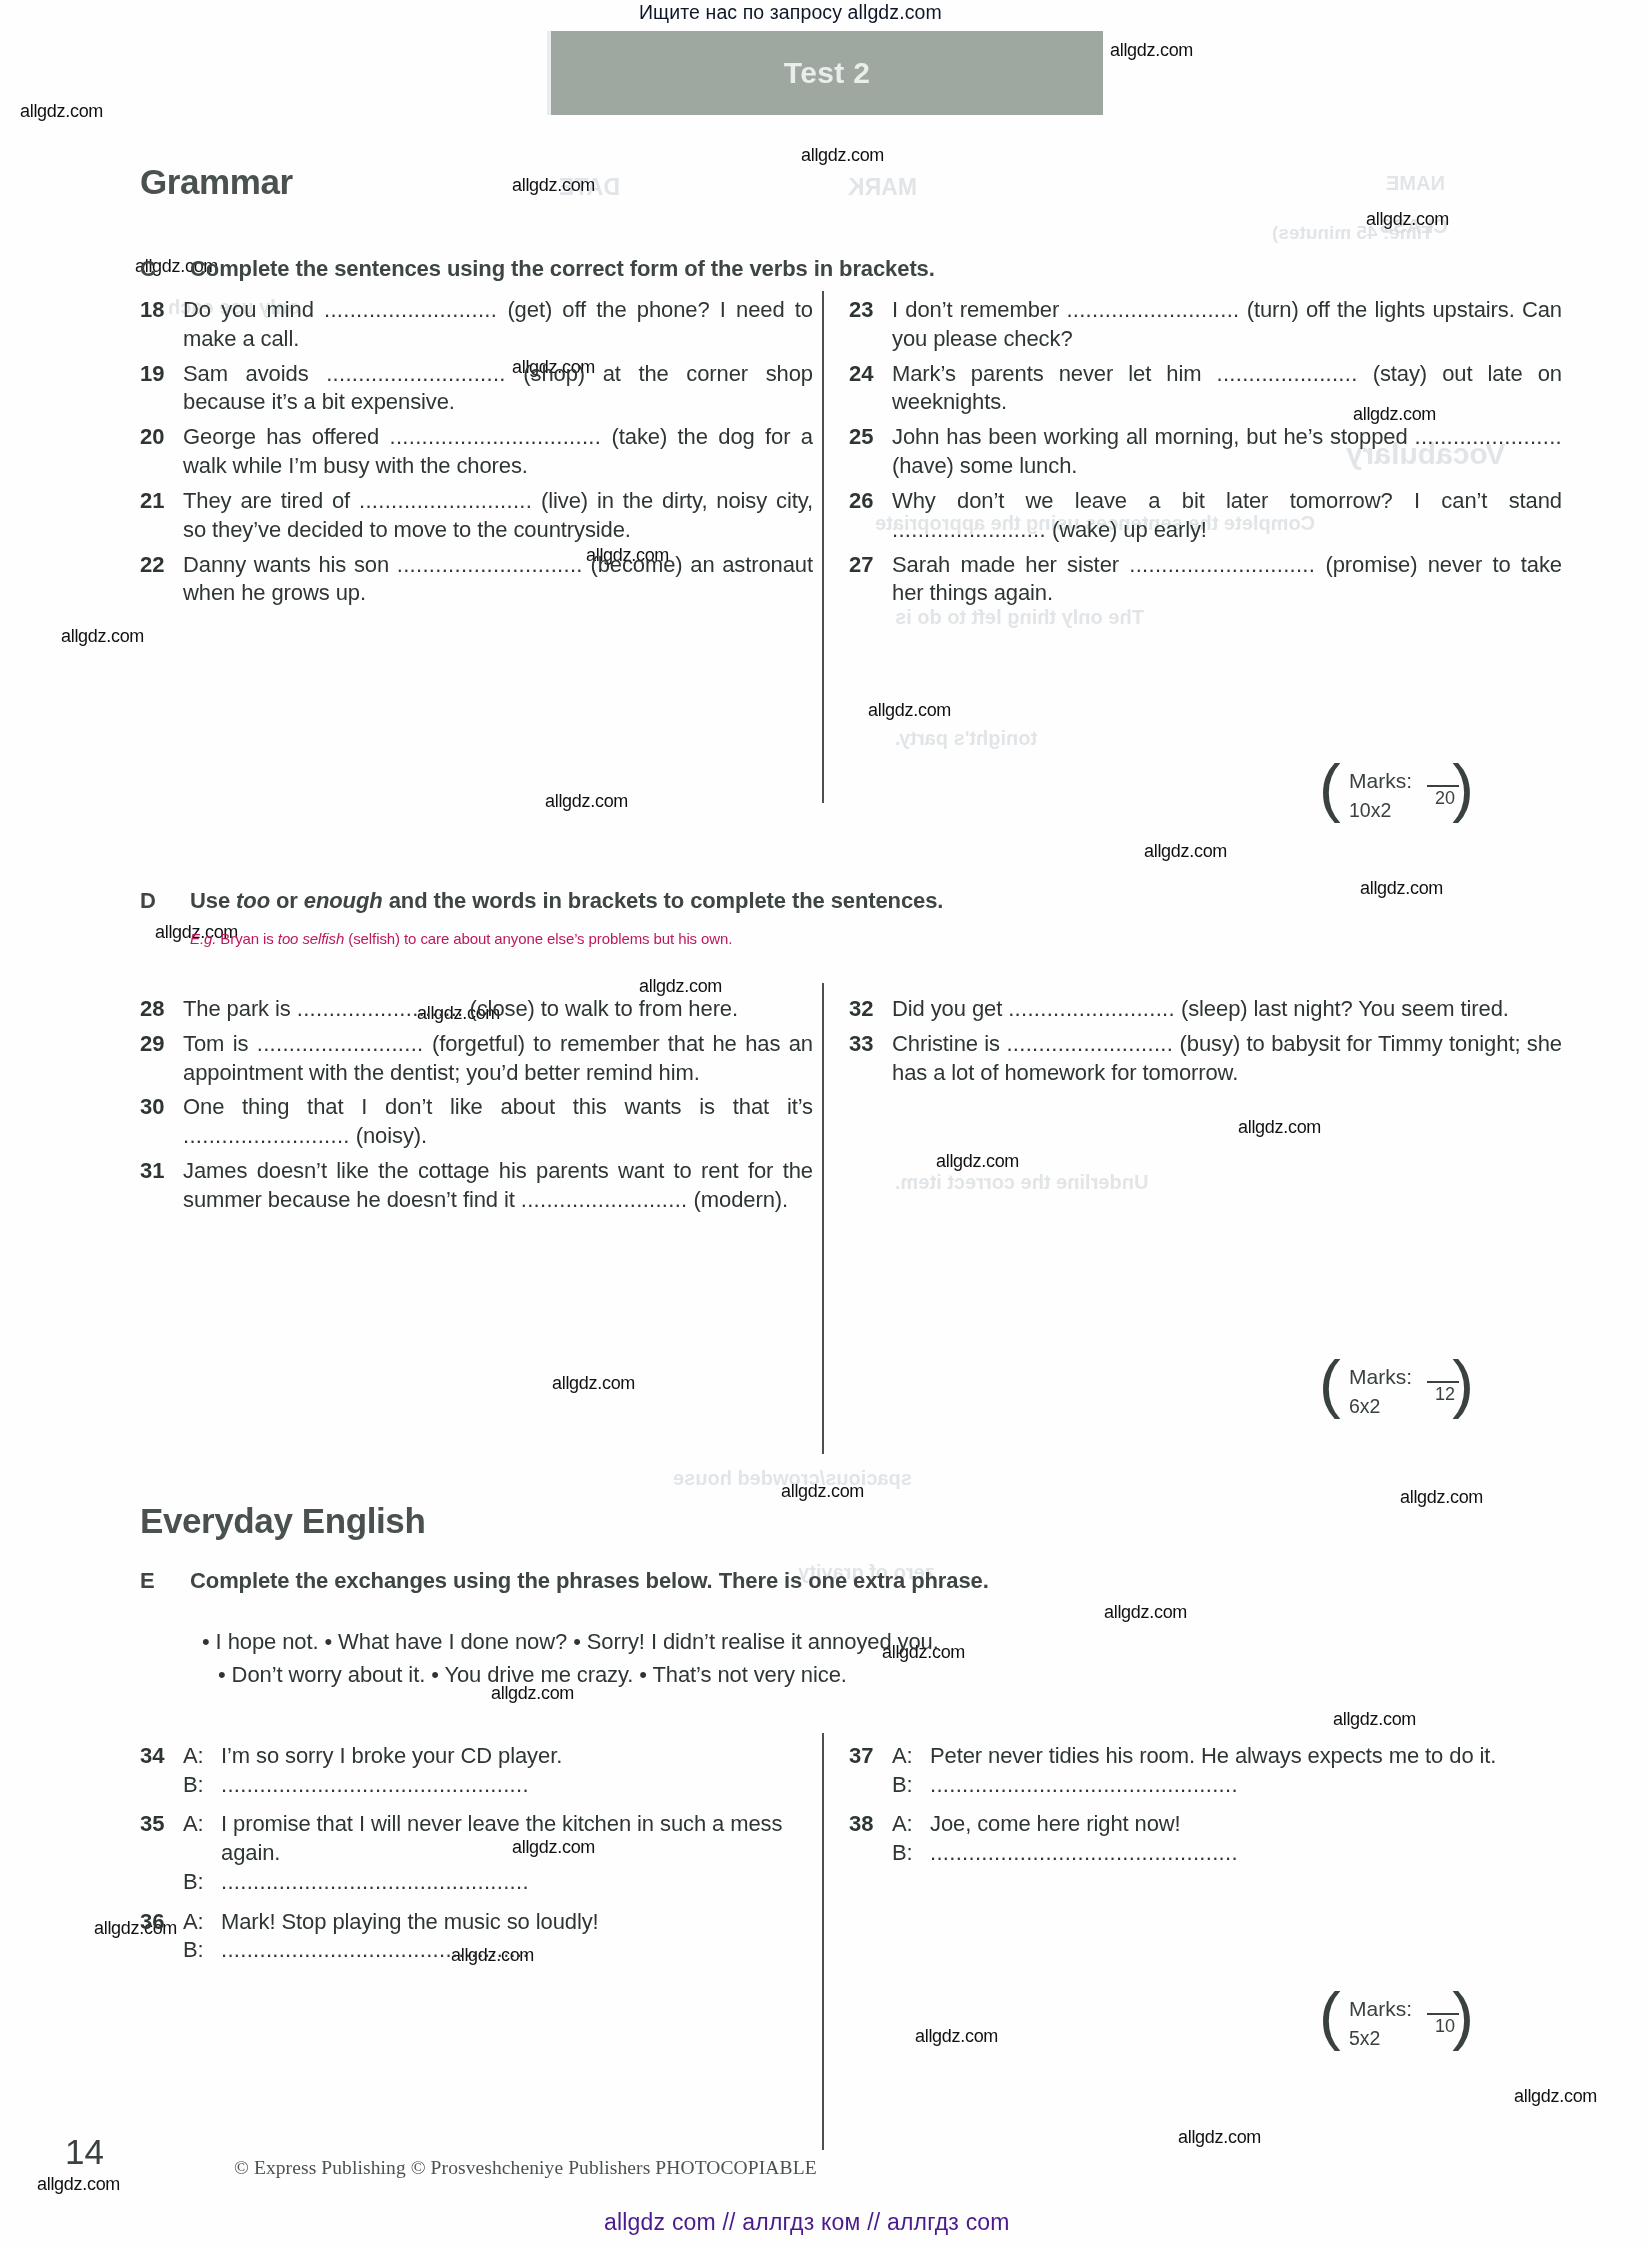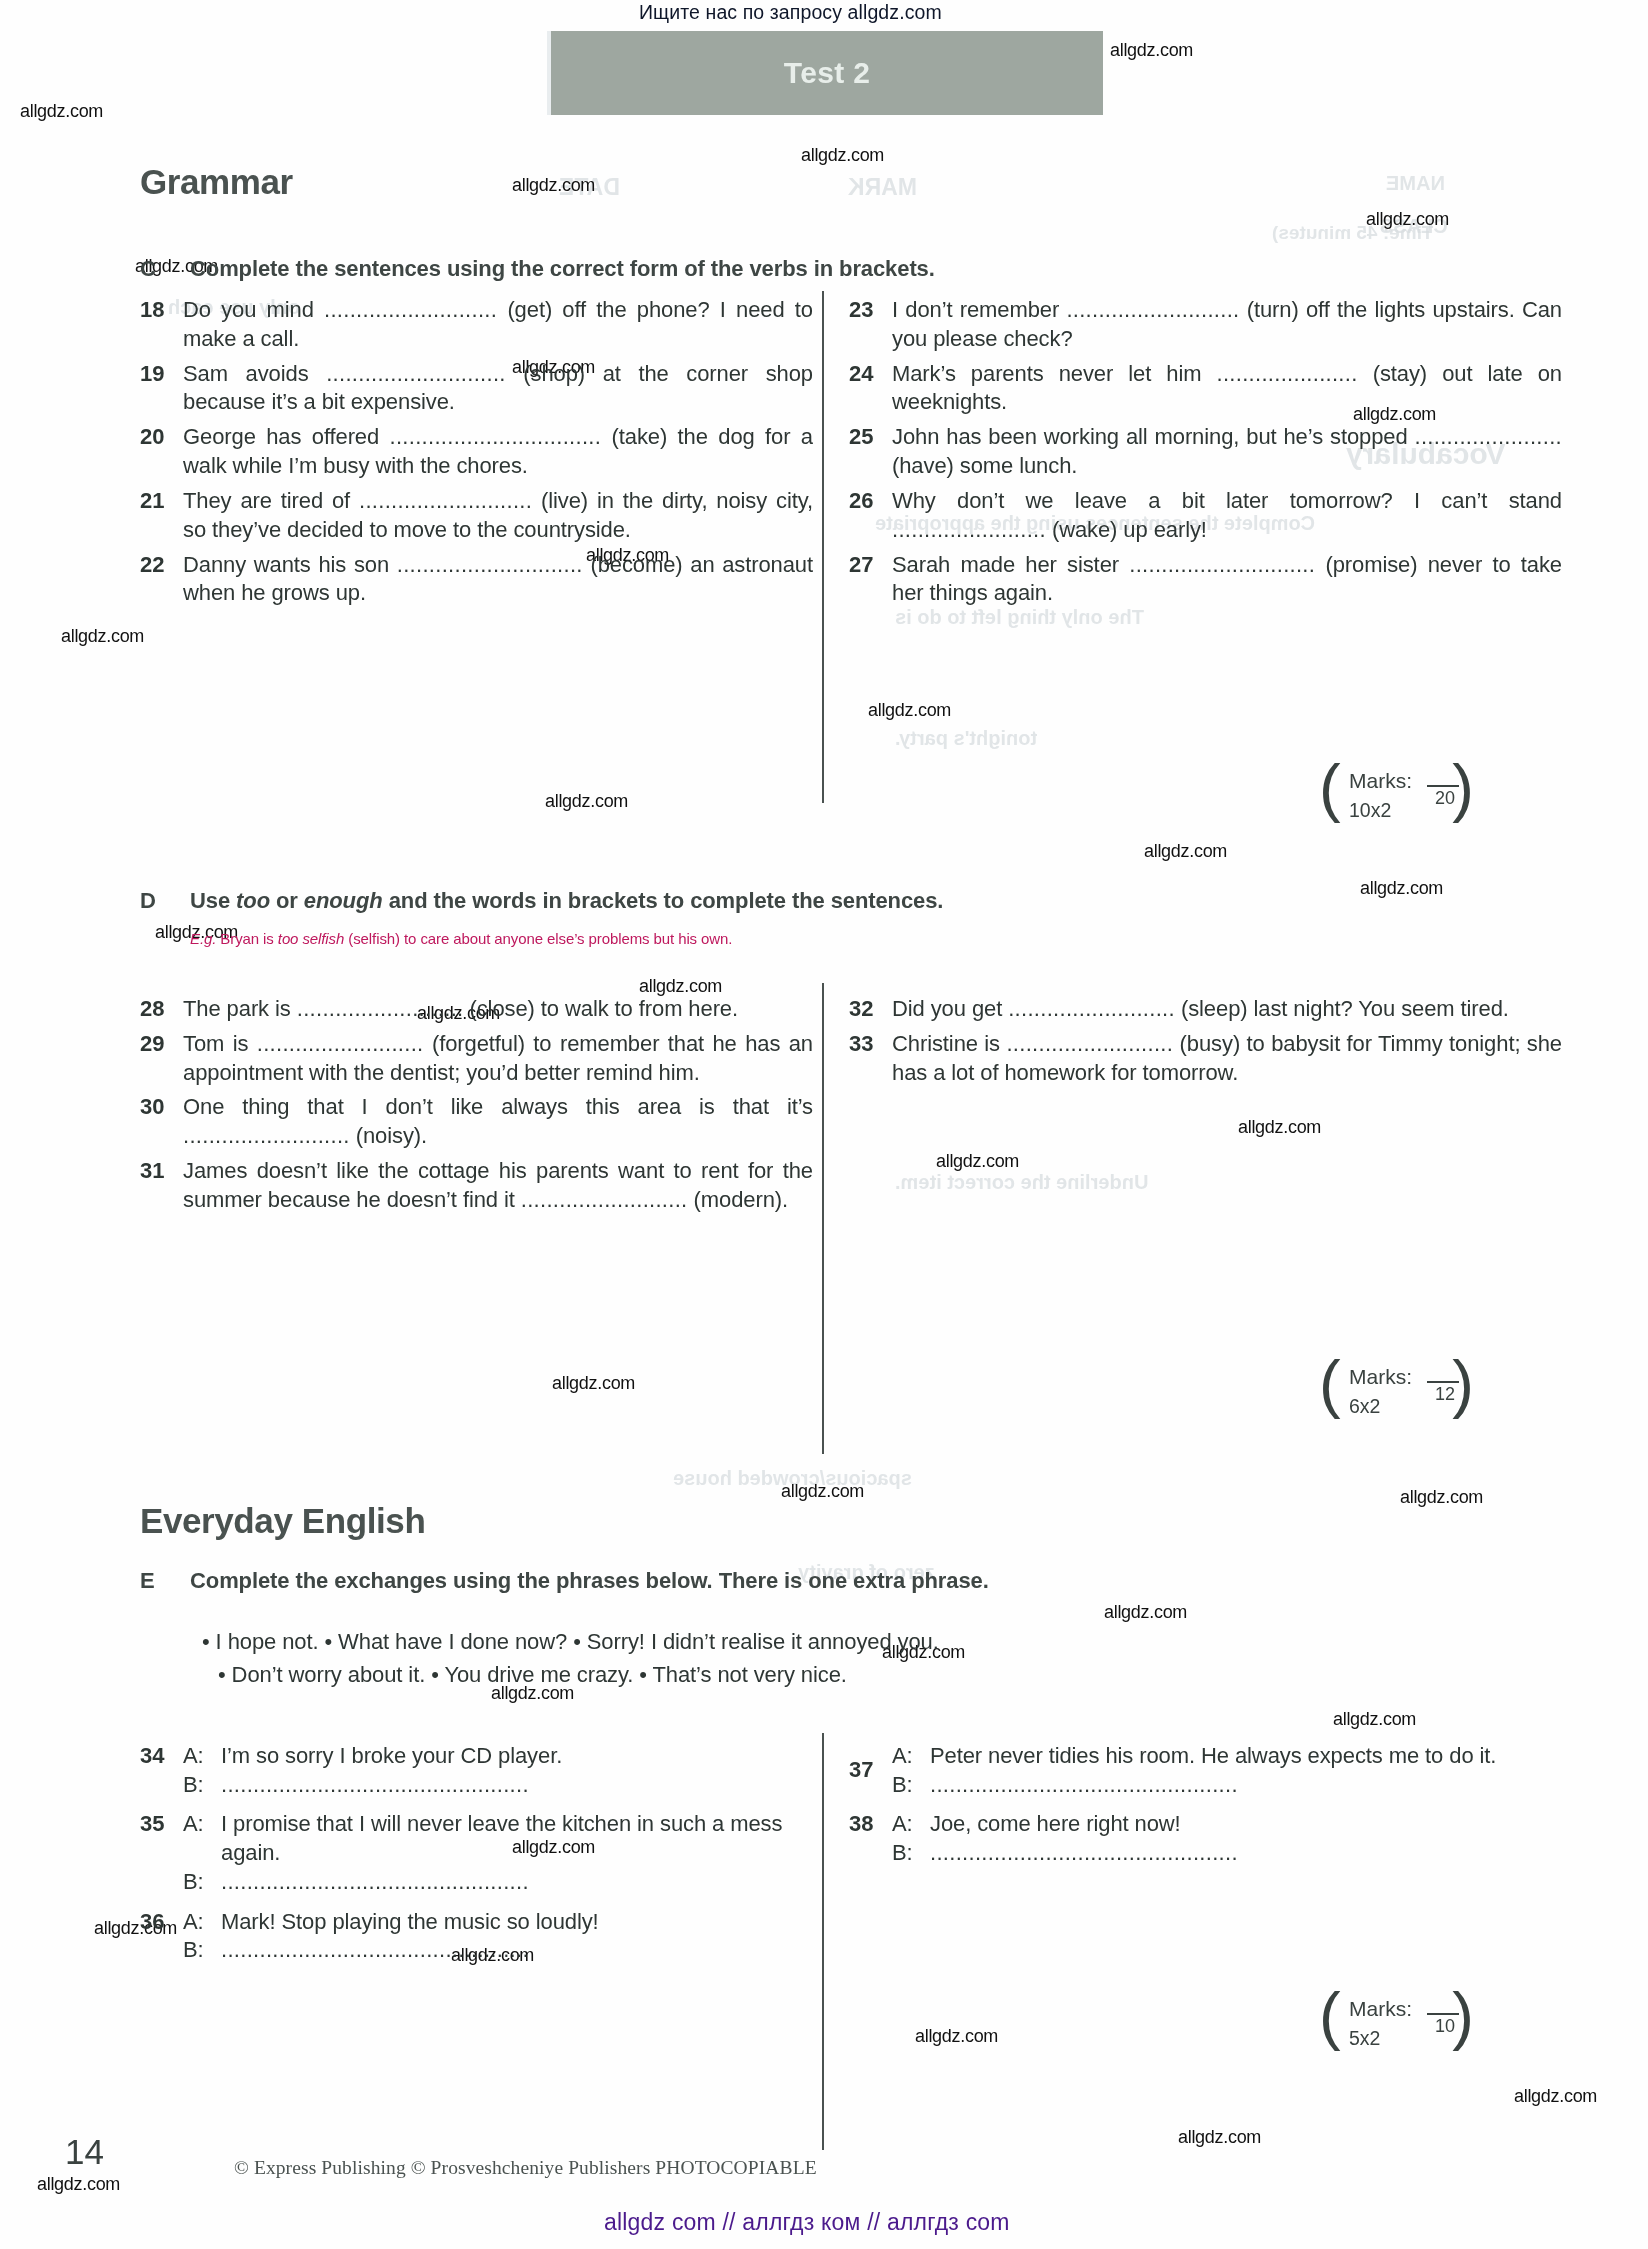--- a/index.html
+++ b/index.html
@@ -335,21 +335,21 @@
       <div class="item">
         <div class="num">28</div>
         <div class="body"><span>The park is </span><span class="dots">..........................</span><span class="bold"> (close)</span><span> to walk to from here.</span></div>
       </div>
       <div class="item">
         <div class="num">29</div>
         <div class="body"><span>Tom is </span><span class="dots">..........................</span><span class="bold"> (forgetful)</span><span> to remember that he has an appointment with the dentist; you’d better remind him.</span></div>
       </div>
       <div class="item">
         <div class="num">30</div>
-        <div class="body"><span>One thing that I don’t like always this area is that it’s </span><span class="dots">..........................</span><span class="bold"> (noisy)</span><span>.</span></div>
+        <div class="body"><span>One thing that I don’t like about this wants is that it’s </span><span class="dots">..........................</span><span class="bold"> (noisy)</span><span>.</span></div>
       </div>
       <div class="item">
         <div class="num">31</div>
         <div class="body"><span>James doesn’t like the cottage his parents want to rent for the summer because he doesn’t find it </span><span class="dots">..........................</span><span class="bold"> (modern)</span><span>.</span></div>
       </div>
     </div>
   <div class="col" id="d-right" style="left:849px; top:995px; width:713px;">
       <div class="item">
         <div class="num">32</div>
         <div class="body"><span>Did you get </span><span class="dots">..........................</span><span class="bold"> (sleep)</span><span> last night? You seem tired.</span></div>
@@ -417,21 +417,21 @@
             <span>Mark! Stop playing the music so loudly!</span>
           </div>
           <div style="display: flex;">
             <span style="flex: 0 0 38px;">B:</span>
             <span class="dots">................................................</span>
           </div>
         </div>
       </div>
     </div>
   <div class="col" id="e-right" style="left:849px; top:1742px; width:713px;">
-      <div class="item" style="margin-bottom: 10.8px; align-items: center;">
+      <div class="item" style="margin-bottom: 10.8px;">
         <div class="num">37</div>
         <div class="body nj">
           <div style="display: flex;">
             <span style="flex: 0 0 38px;">A:</span>
             <span>Peter never tidies his room. He always expects me to do it.</span>
           </div>
           <div style="display: flex;">
             <span style="flex: 0 0 38px;">B:</span>
             <span class="dots">................................................</span>
           </div>

